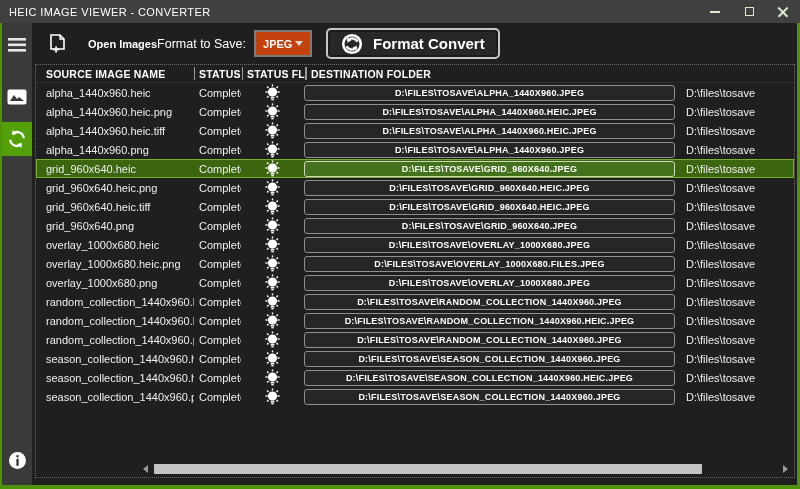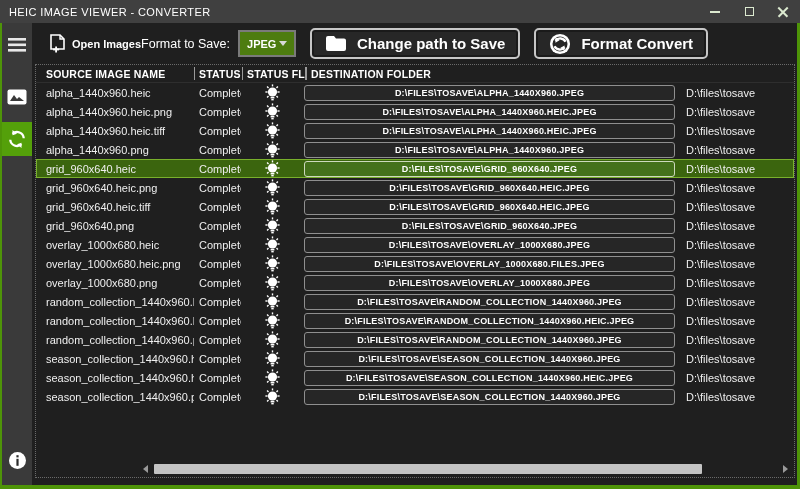--- a/index.html
+++ b/index.html
@@ -30,24 +30,24 @@
   .sb-item.image { margin-top:22px; }
   .sb-item.convert { margin-top:10px; height:34px; background:#54a00a; }
   .sb-spacer { flex:1; }
   .sb-item.info { margin-bottom:10px; }
 
   
   .main { position:relative; flex:1; background:#1f1f1f; }
 
   
   .toolbar { position:absolute; top:0; left:0; right:0; height:41px; display:flex; align-items:center; color:#fff; }
-  .open-images { display:flex; align-items:center; gap:6px; margin-left:18px; cursor:pointer; }
+  .open-images { display:flex; align-items:center; gap:22px; margin-left:18px; cursor:pointer; }
   .open-images-label { font-size:11px; font-weight:700; }
   .format-label { font-size:12.5px; }
-  .format-select { margin-left:8px; width:58px; height:27px; background:#4d7c0f; border:2px solid #7a7a7a; display:flex; align-items:center; justify-content:space-between; padding:0 7px; cursor:pointer; }
+  .format-select { margin-left:8px; width:58px; height:27px; background:#c2410c; border:2px solid #7a7a7a; display:flex; align-items:center; justify-content:space-between; padding:0 7px; cursor:pointer; }
   .format-value { font-size:11px; font-weight:700; color:#fff; }
   .caret-down { width:0; height:0; border-left:4px solid transparent; border-right:4px solid transparent; border-top:5px solid #d9d9d9; }
   .tb-btn { height:31px; background:#272727; border:2px solid #c6c6c6; border-radius:5px; display:flex; align-items:center; gap:10px; padding:0 13px; color:#fff; font-weight:700; font-size:15px; cursor:pointer; box-shadow:0 0 0 2px #1a1a1a inset; }
   .btn-change { margin-left:14px; }
   .btn-start { margin-left:14px; }
 
   
   .list { position:absolute; top:41px; left:3px; right:2px; bottom:7px; border:1px dotted #6a6a6a; }
 
   .thead { display:flex; height:18px; align-items:center; color:#fff; font-size:10.5px; font-weight:700; letter-spacing:.2px; border-bottom:1px solid #2e2e2e; }
@@ -147,26 +147,20 @@
           </svg>
           <span class="open-images-label">Open Images</span>
         </div>
 
         <span class="format-label">Format to Save:</span>
         <div class="format-select">
           <span class="format-value">JPEG</span>
           <span class="caret-down"></span>
         </div>
 
-        <div class="tb-btn btn-change">
-          <svg width="22" height="17" viewBox="0 0 22 17">
-            <path d="M1 3 a2 2 0 0 1 2-2 h6 l2 2.5 h8 a2 2 0 0 1 2 2 V14 a2 2 0 0 1 -2 2 H3 a2 2 0 0 1 -2-2 Z" fill="#ffffff"></path>
-          </svg>
-          <span>Change path to Save</span>
-        </div>
 
         <div class="tb-btn btn-start">
           <svg width="22" height="22" viewBox="0 0 24 24">
             <circle cx="12" cy="12" r="11" fill="#ffffff"></circle>
             <circle cx="12" cy="12" r="8.2" fill="#272727"></circle>
             <path d="M7 8.5 A 6.5 6.5 0 0 1 18 9.5" fill="none" stroke="#ffffff" stroke-width="2.6"></path>
             <path d="M17 15.5 A 6.5 6.5 0 0 1 6 14.5" fill="none" stroke="#ffffff" stroke-width="2.6"></path>
             <path d="M7 4.5 L7 10.5 L11.5 8 Z" fill="#ffffff"></path>
             <path d="M17 19.5 L17 13.5 L12.5 16 Z" fill="#ffffff"></path>
           </svg>

